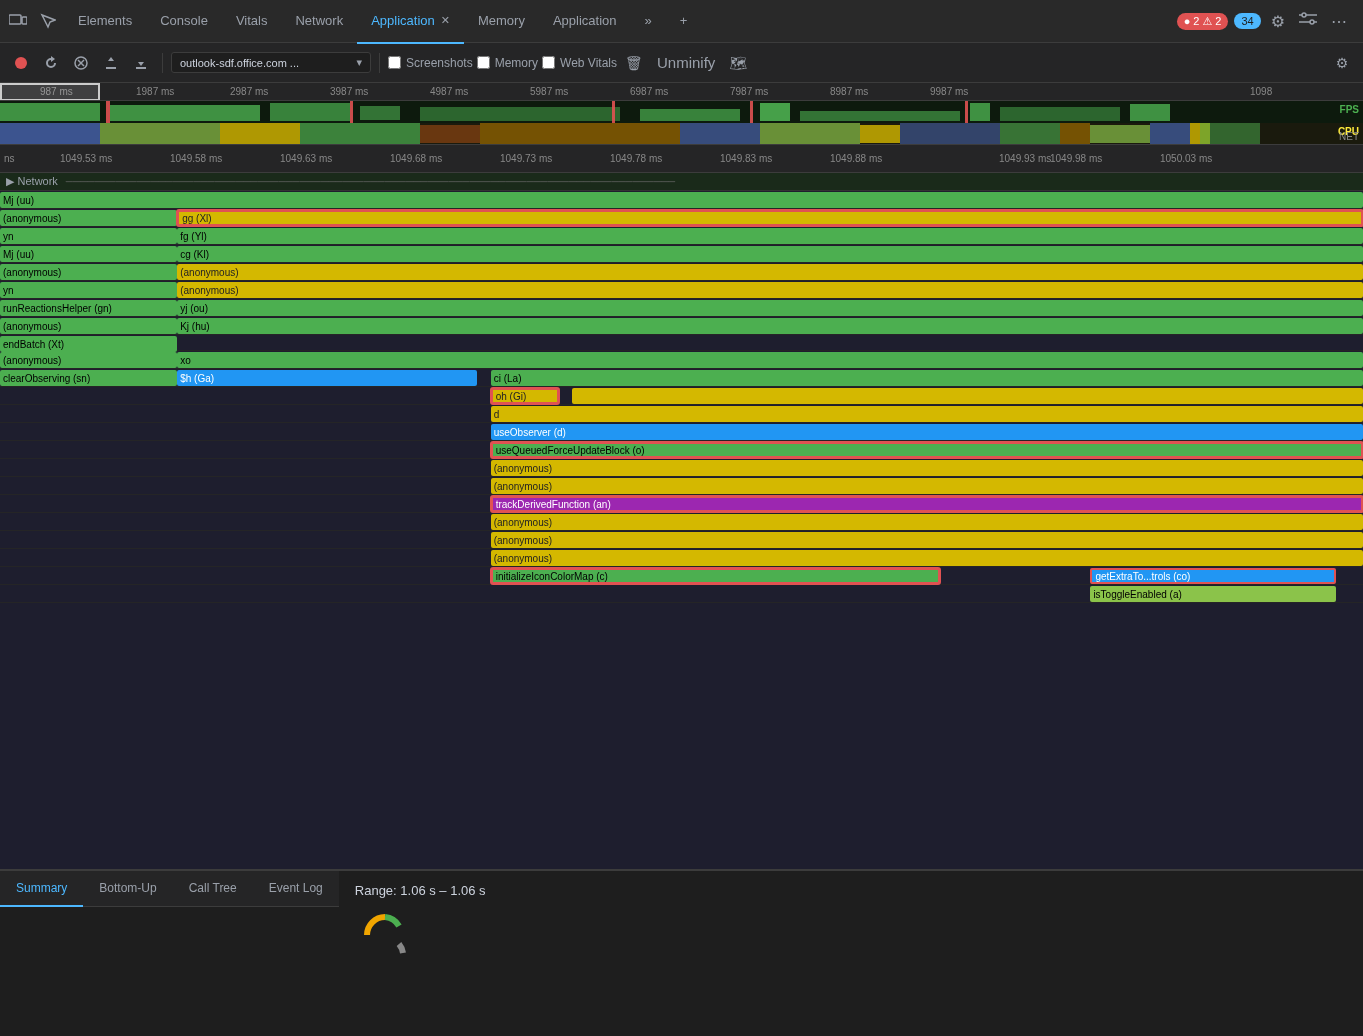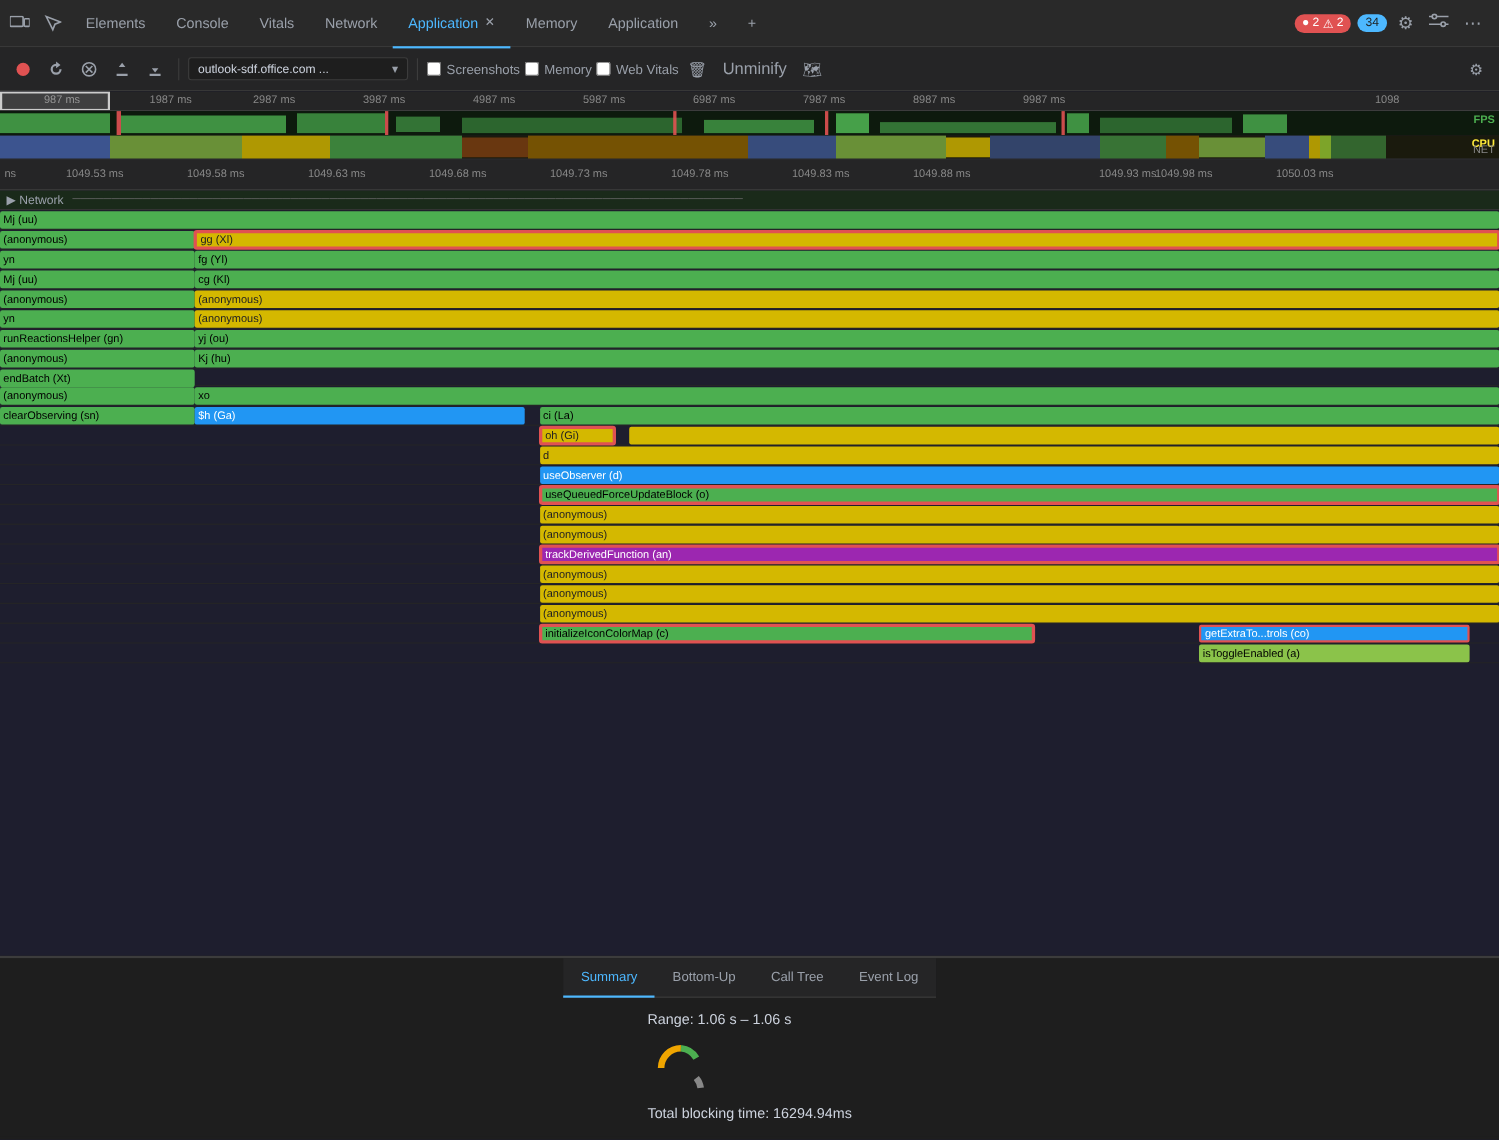--- a/index.html
+++ b/index.html
@@ -172,22 +172,21 @@
     .yellow { background: #d4b800; color: #222; }
     .purple { background: #9c27b0; color: #fff; }
     .olive { background: #8bc34a; }
 
     
     .bottom-panel {
       background: #1e1e1e;
       border-top: 2px solid #3c3c3c;
       height: 164px;
       display: flex;
-      flex-direction: column;
-      align-items: center;
+      flex-direction: row;
     }
     .bottom-tabs {
       display: flex;
       border-bottom: 1px solid #3c3c3c;
       background: #252526;
       height: 36px;
     }
     .bottom-tab {
       padding: 0 16px;
       height: 36px;
@@ -585,19 +584,16 @@
         <span>Range: 1.06 s – 1.06 s</span>
       </div>
 
       <div style="display:flex; align-items:center; gap:12px; margin-bottom:8px;">
         <svg width="60" height="50" viewBox="0 0 60 50">
           <path d="M30 25 m-18 0 a18 18 0 0 1 18-18" stroke="#f0a500" stroke-width="6" fill="none"></path>
           <path d="M30 25 m0-18 a18 18 0 0 1 14 9" stroke="#4caf50" stroke-width="6" fill="none"></path>
           <path d="M30 25 m14 9 a18 18 0 0 1 4 9" stroke="#888" stroke-width="6" fill="none"></path>
         </svg>
       </div>
-      <div class="blocking-time">
-        <span>Total blocking time: 16294.94ms</span>
-      </div>
     </div>
   </div>
 
 </div>
 
 </body></html>

